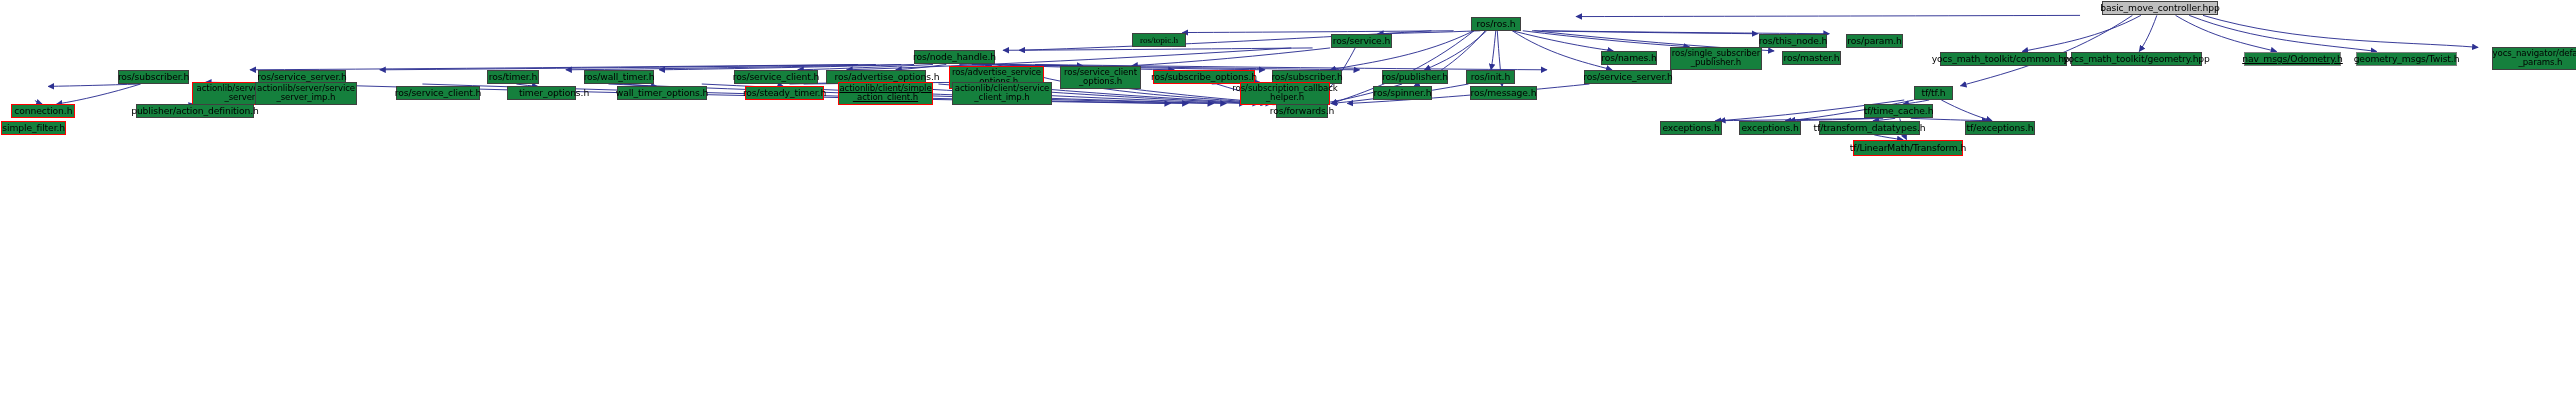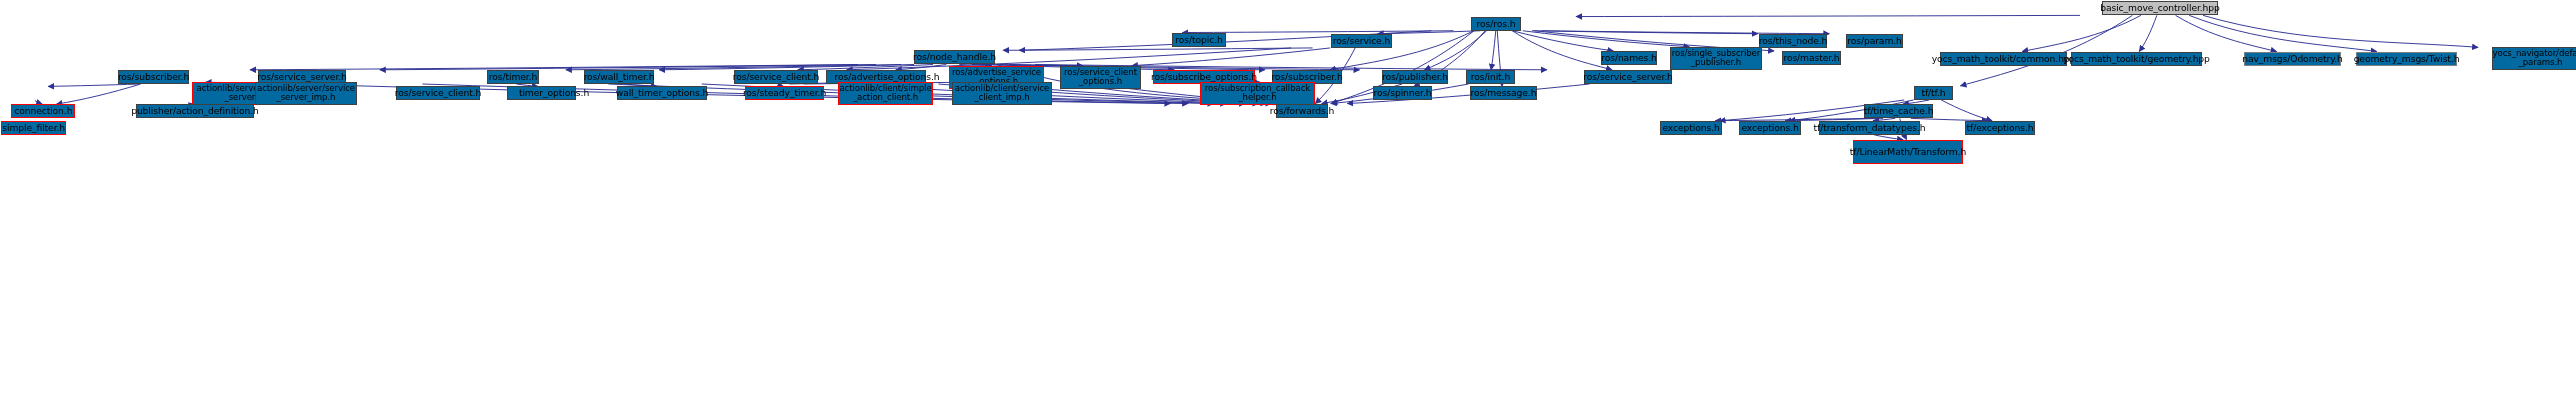--- a/index.html
+++ b/index.html
@@ -26,21 +26,21 @@
   }
   .node {
     position: absolute;
     box-sizing: border-box;
     display: flex;
     align-items: center;
     justify-content: center;
     text-align: center;
     line-height: 1.12;
     color: #000000;
-    background: #0369a1;
+    background: #15803d;
     border: 0.6px solid #404040;
     font-size: 9.2px;
     padding: 0.6px 3px;
     white-space: pre-line;
     letter-spacing: -0.1px;
     z-index: 5;
   }
   .node.root {
     background: #bfbfbf;
     border: 0.6px solid #404040;
@@ -144,26 +144,26 @@
         <path d="M 3226.02 200 C 3271.506 201.8, 3316.992 203.2, 3355.98 204" marker-end="url(#arrow)" stroke="#2e3192"></path>
         <path d="M 3164.18 228 C 3181.2039999999997 231.6, 3198.228 234.4, 3212.82 236" marker-end="url(#arrow)" stroke="#2e3192"></path>
         <path d="M 3207.3 200 C 3211.29 216.2, 3215.2799999999997 228.8, 3218.7 236" marker-end="url(#arrow)" stroke="#2e3192"></path>
       </g>
   </svg>
 
   <div id="nodes-layer">
       <div class="node root" style="left: 2102px; top: 1.2px; width: 116px; height: 14.2px;">basic_move_controller.hpp</div>
       <div class="node dark-border" style="left: 1940px; top: 52px; width: 127px; height: 14.2px;">yocs_math_toolkit/common.hpp</div>
       <div class="node dark-border" style="left: 2071px; top: 52px; width: 131px; height: 14.2px;">yocs_math_toolkit/geometry.hpp</div>
-      <div class="node gray-border" style="left: 2244px; top: 52px; width: 97px; height: 14.2px;">nav_msgs/Odometry.h</div>
+      <div class="node gray-border" style="left: 2244px; top: 52px; width: 97px; height: 14.2px; text-decoration: underline;">nav_msgs/Odometry.h</div>
       <div class="node gray-border" style="left: 2356px; top: 52px; width: 101px; height: 14.2px;">geometry_msgs/Twist.h</div>
       <div class="node dark-border" style="left: 2473px; top: 47px; width: 97px; height: 22.5px; font-size: 8.6px; margin-left: 19px;">yocs_navigator/default
 _params.h</div>
       <div class="node dark-border" style="left: 1471px; top: 16.6px; width: 50px; height: 14.2px;">ros/ros.h</div>
-      <div class="node dark-border" style="left: 1172px; top: 33px; width: 54px; height: 14.2px;">ros/topic.h</div>
+      <div class="node dark-border" style="left: 1132px; top: 33px; width: 54px; height: 14.2px; font-family: Liberation Serif, serif;">ros/topic.h</div>
       <div class="node dark-border" style="left: 1331px; top: 34px; width: 61px; height: 14.2px;">ros/service.h</div>
       <div class="node dark-border" style="left: 1759px; top: 34px; width: 68px; height: 14.2px;">ros/this_node.h</div>
       <div class="node dark-border" style="left: 1846px; top: 34px; width: 57px; height: 14.2px;">ros/param.h</div>
       <div class="node dark-border" style="left: 914px; top: 50px; width: 81px; height: 14.2px;">ros/node_handle.h</div>
       <div class="node dark-border" style="left: 1601px; top: 51px; width: 56px; height: 14.2px;">ros/names.h</div>
       <div class="node dark-border" style="left: 1670px; top: 47px; width: 92px; height: 22.5px; font-size: 8.6px;">ros/single_subscriber
 _publisher.h</div>
       <div class="node dark-border" style="left: 1782px; top: 51px; width: 59px; height: 14.2px;">ros/master.h</div>
       <div class="node dark-border" style="left: 118px; top: 70px; width: 71px; height: 14.2px;">ros/subscriber.h</div>
       <div class="node dark-border" style="left: 258px; top: 70px; width: 88px; height: 14.2px;">ros/service_server.h</div>
@@ -182,34 +182,34 @@
       <div class="node dark-border" style="left: 1584px; top: 70px; width: 88px; height: 14.2px;">ros/service_server.h</div>
       <div class="node red" style="left: 1.2px; top: 86px; width: 65px; height: 14.2px; margin-top: 35px;">simple_filter.h</div>
       <div class="node red" style="left: 144px; top: 82px; width: 103px; height: 22.5px; font-size: 8.6px; margin-left: 48px;">actionlib/server/action
 _server.h</div>
       <div class="node dark-border" style="left: 255px; top: 82px; width: 102px; height: 22.5px; font-size: 8.6px;">actionlib/server/service
 _server_imp.h</div>
       <div class="node dark-border" style="left: 396px; top: 86px; width: 84px; height: 14.2px;">ros/service_client.h</div>
       <div class="node dark-border" style="left: 507px; top: 86px; width: 69px; height: 14.2px; padding-left: 28px;">timer_options.h</div>
       <div class="node dark-border" style="left: 617px; top: 86px; width: 90px; height: 14.2px;">wall_timer_options.h</div>
       <div class="node red" style="left: 745px; top: 86px; width: 79px; height: 14.2px;">ros/steady_timer.h</div>
-      <div class="node red" style="left: 838px; top: 82px; width: 95px; height: 22.5px; font-size: 8.6px;">actionlib/client/simple
+      <div class="node red" style="left: 838px; top: 82px; width: 95px; height: 22.5px; font-size: 8.6px; text-decoration: underline;">actionlib/client/simple
 _action_client.h</div>
       <div class="node dark-border" style="left: 952px; top: 82px; width: 100px; height: 22.5px; font-size: 8.6px;">actionlib/client/service
 _client_imp.h</div>
-      <div class="node red" style="left: 1200px; top: 82px; width: 115px; height: 22.5px; font-size: 8.6px;">ros/subscription_callback
+      <div class="node red" style="left: 1240px; top: 82px; width: 90px; height: 22.5px; font-size: 8.6px;">ros/subscription_callback
 _helper.h</div>
       <div class="node dark-border" style="left: 1373px; top: 86px; width: 59px; height: 14.2px;">ros/spinner.h</div>
       <div class="node dark-border" style="left: 1470px; top: 86px; width: 67px; height: 14.2px;">ros/message.h</div>
       <div class="node dark-border" style="left: 1914px; top: 86px; width: 39px; height: 14.2px;">tf/tf.h</div>
       <div class="node red" style="left: 11.3px; top: 104px; width: 64px; height: 14px;">connection.h</div>
       <div class="node dark-border" style="left: 136px; top: 104px; width: 118px; height: 14.2px;">publisher/action_definition.h</div>
       <div class="node dark-border" style="left: 1276px; top: 104px; width: 52px; height: 14.2px;">ros/forwards.h</div>
       <div class="node dark-border" style="left: 1864px; top: 104px; width: 69px; height: 14.2px;">tf/time_cache.h</div>
       <div class="node dark-border" style="left: 1660px; top: 121px; width: 62px; height: 14.2px;">exceptions.h</div>
       <div class="node dark-border" style="left: 1739px; top: 121px; width: 62px; height: 14.2px;">exceptions.h</div>
       <div class="node dark-border" style="left: 1819px; top: 121px; width: 101px; height: 14.2px;">tf/transform_datatypes.h</div>
       <div class="node dark-border" style="left: 1965px; top: 121px; width: 70px; height: 14.2px;">tf/exceptions.h</div>
-      <div class="node red" style="left: 1853px; top: 140px; width: 110px; height: 24px;">tf/LinearMath/Transform.h</div>
+      <div class="node red" style="left: 1853px; top: 140px; width: 110px; height: 16px;">tf/LinearMath/Transform.h</div>
     </div>
 
 </div>
 
 
 </body></html>

